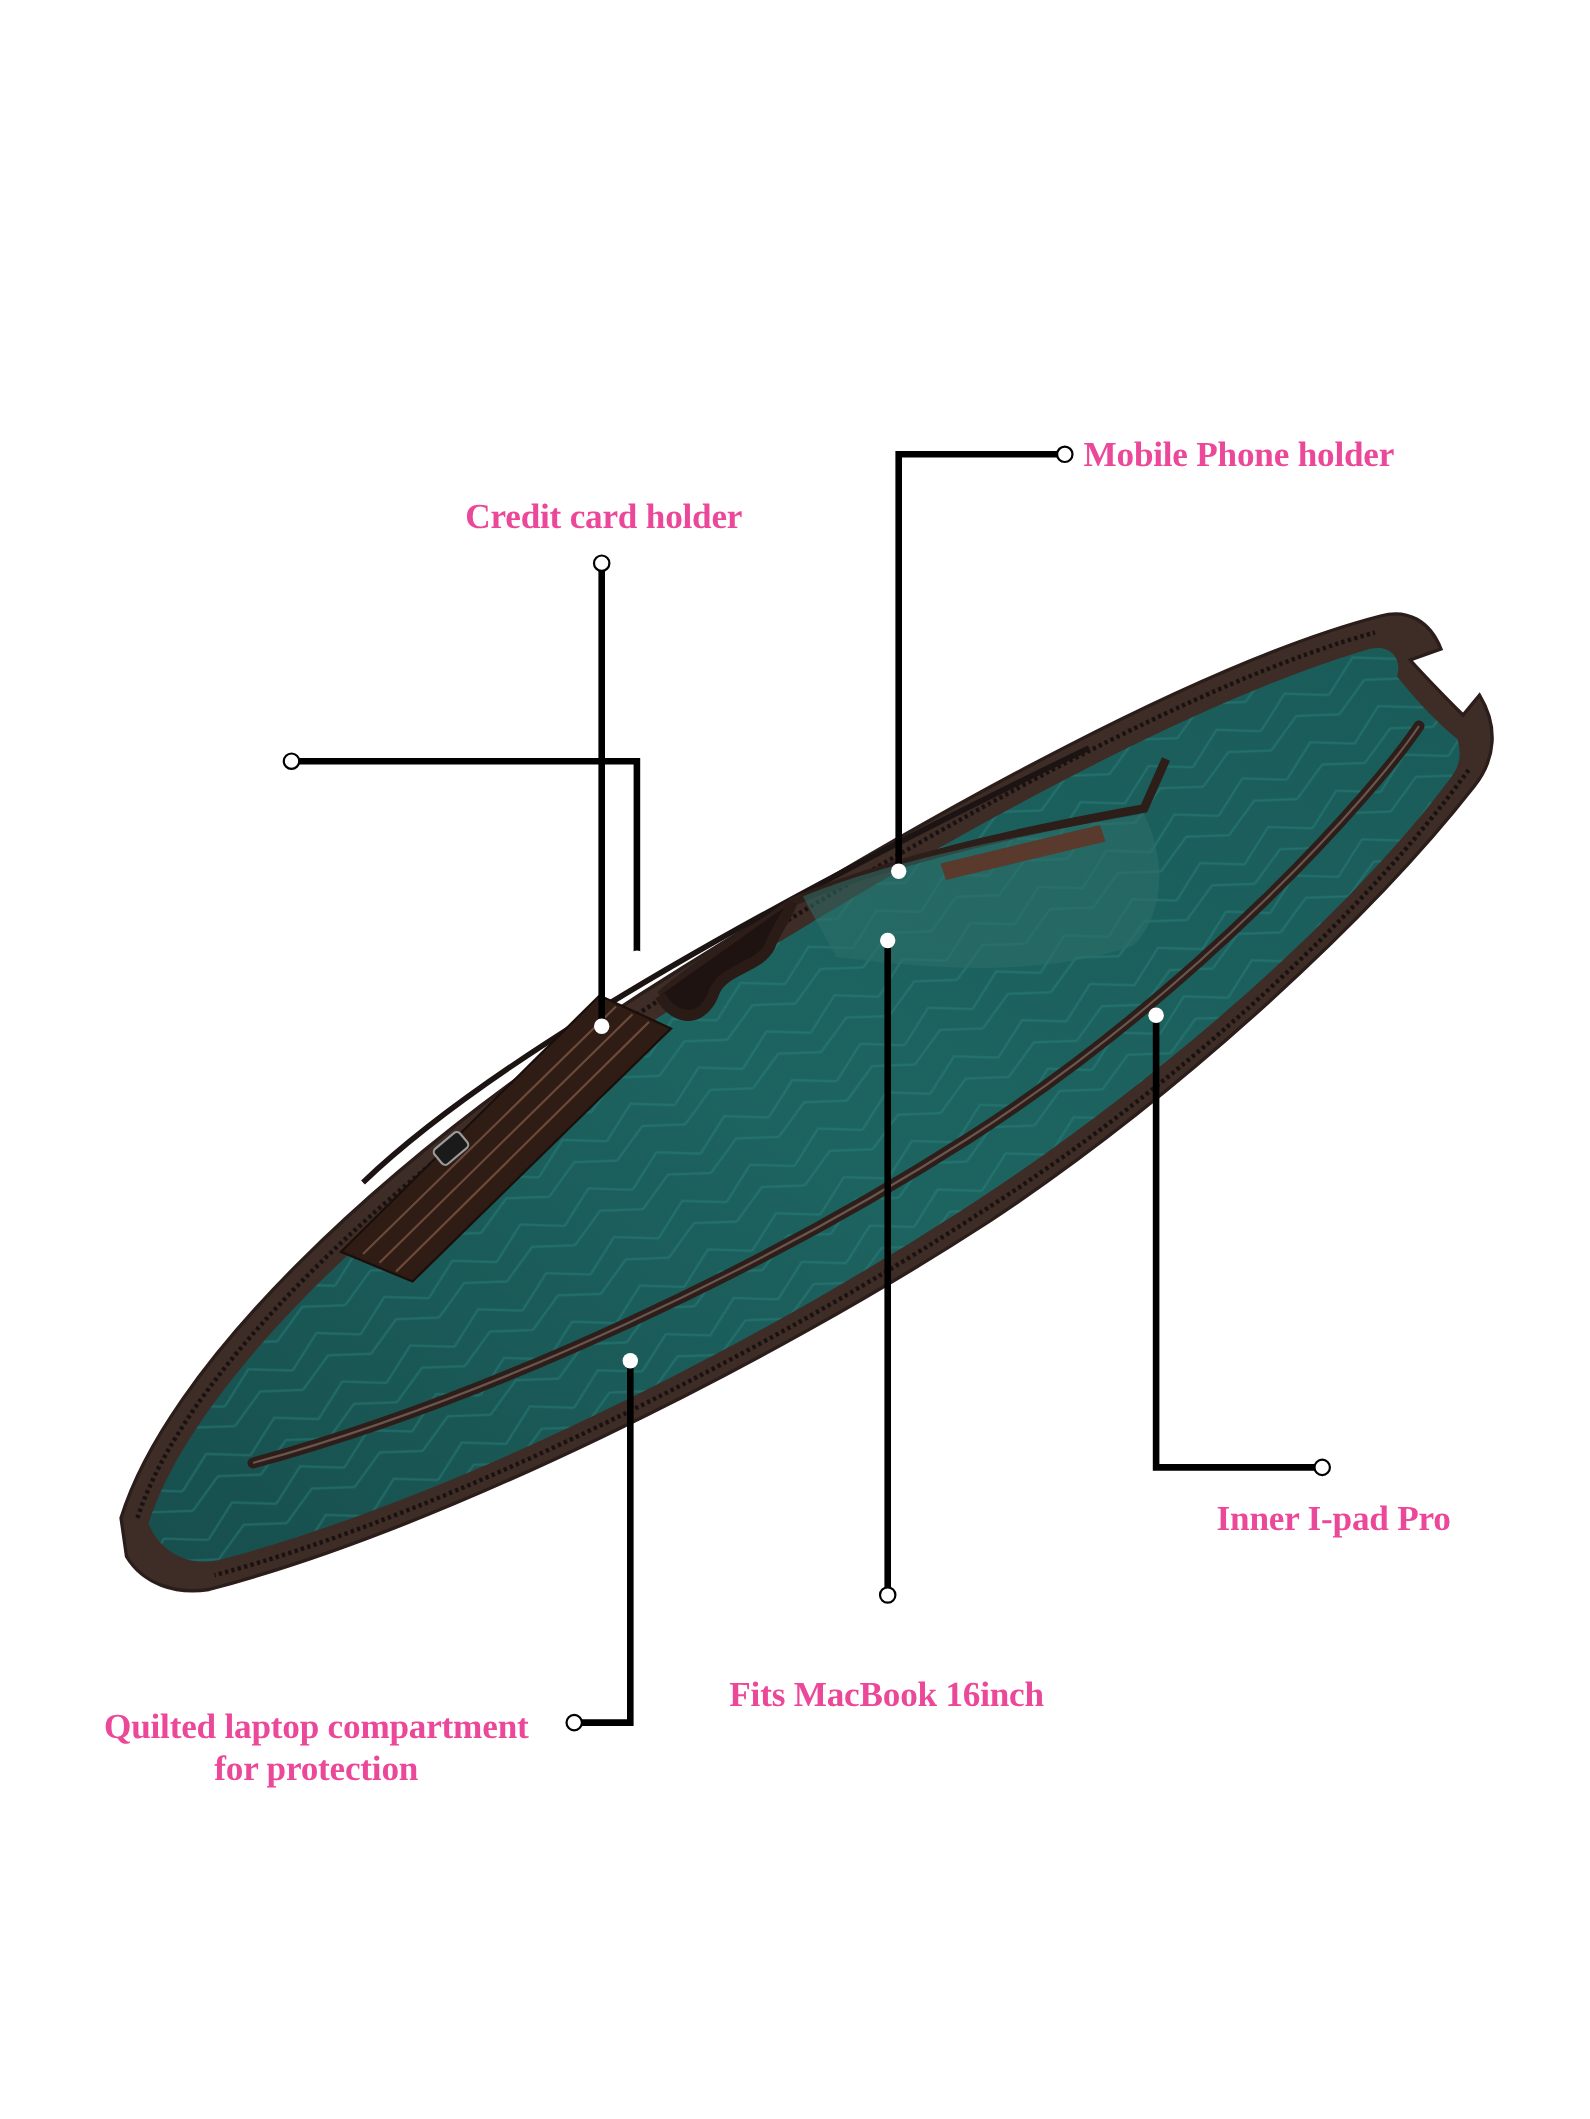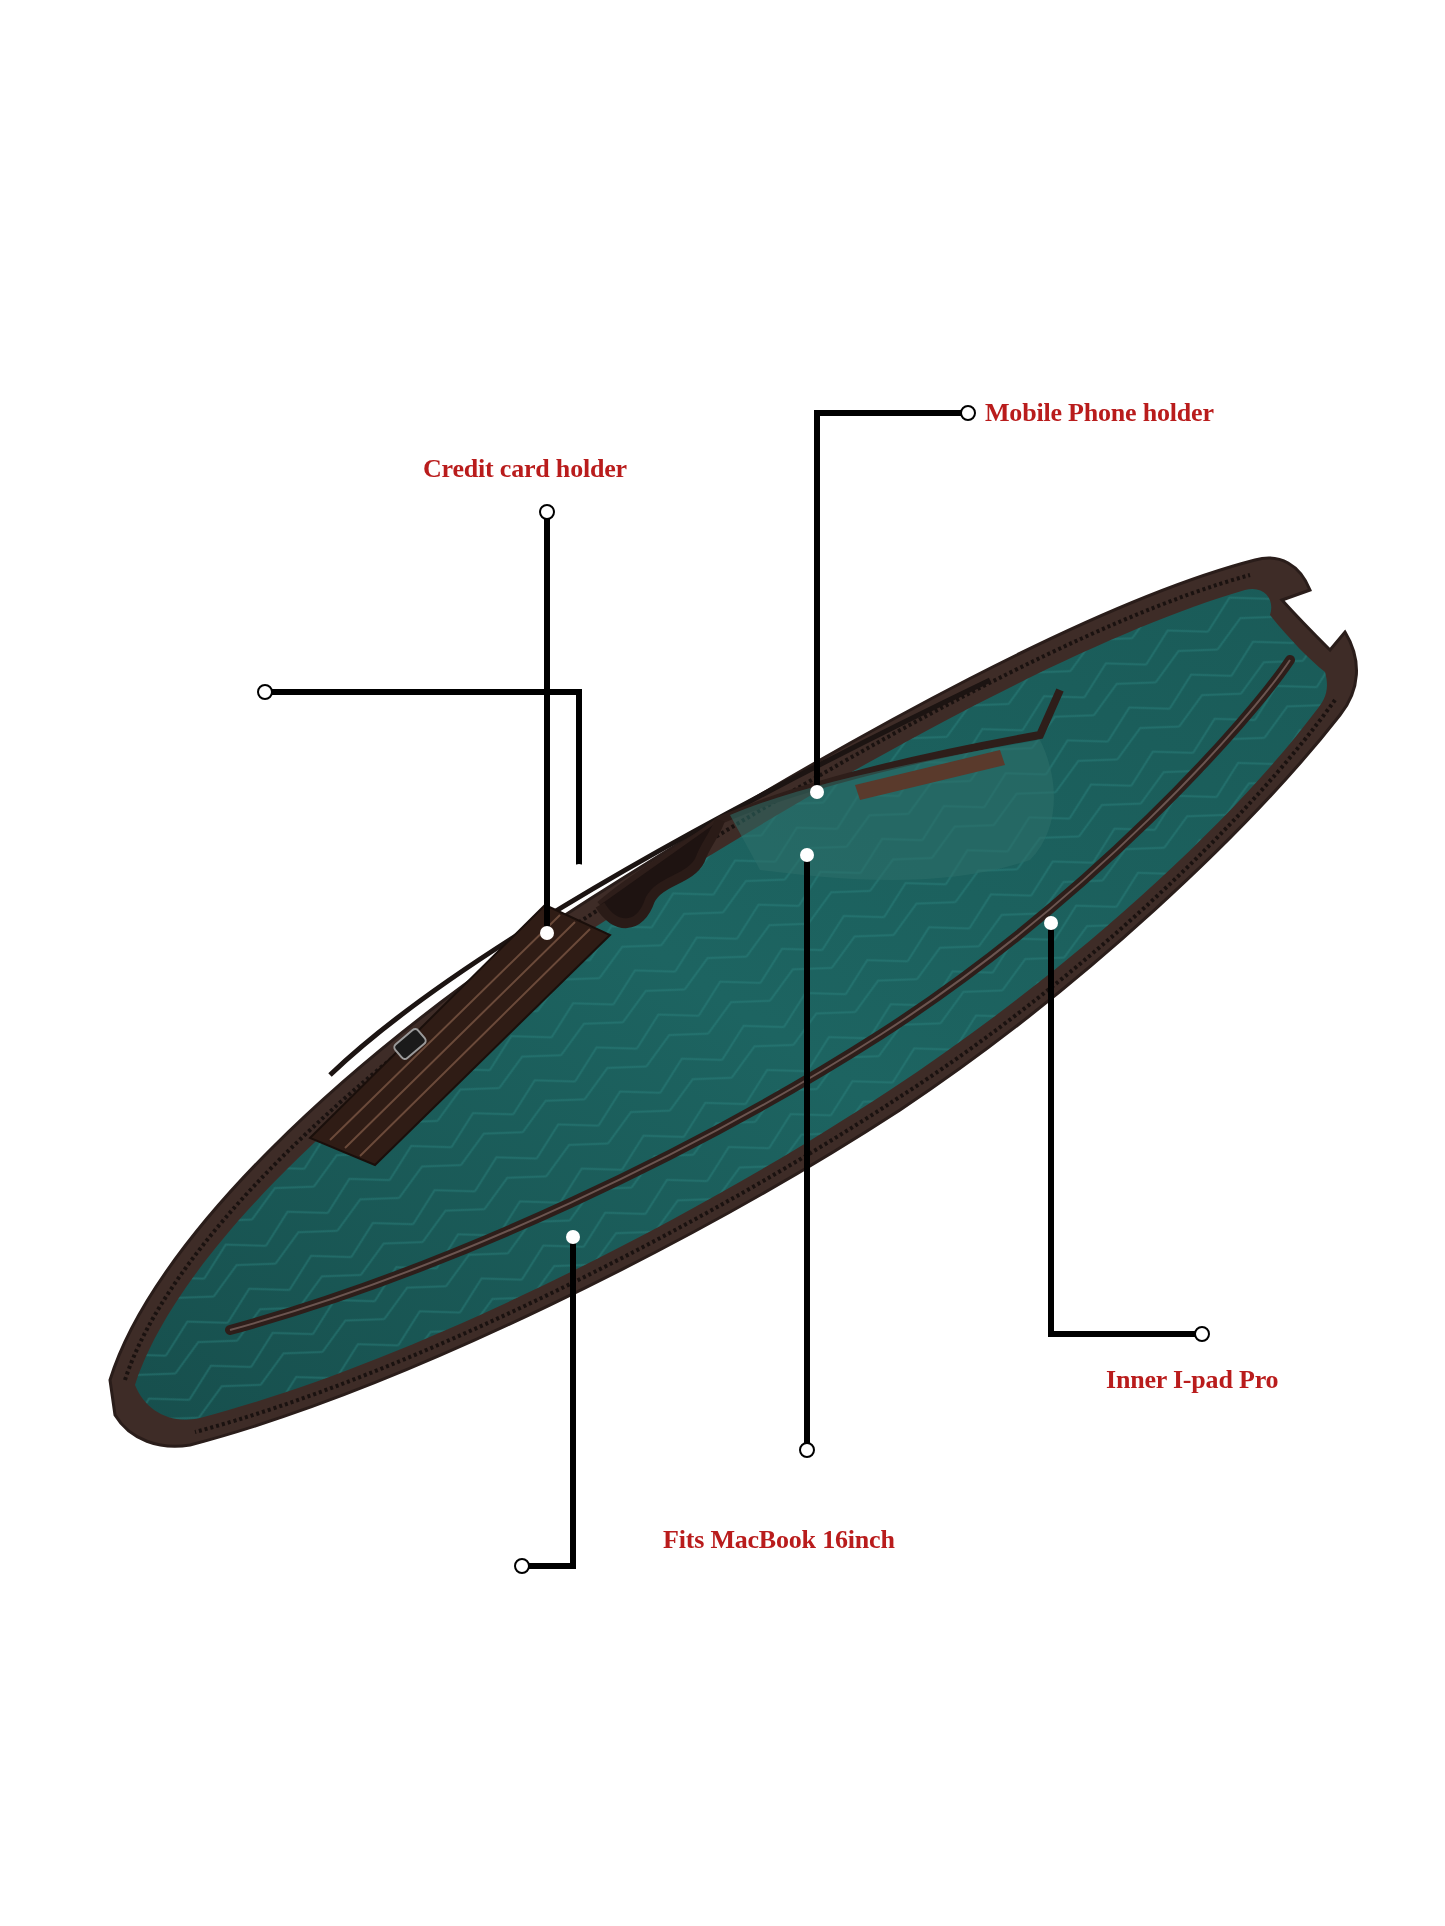--- a/index.html
+++ b/index.html
@@ -1,21 +1,21 @@
 <!DOCTYPE html>
 <html><head>
 <meta charset="utf-8">
 <style>
   html, body { margin:0; padding:0; background:#ffffff; }
   body { width:1445px; height:1926px; position:relative; overflow:hidden;
          font-family:"DejaVu Serif","Liberation Serif",serif; }
   #stage { position:absolute; left:0; top:0; width:1445px; height:1926px; }
-  .label { position:absolute; color:#b91c1c; font-weight:bold;
+  .label { position:absolute; color:#ec4899; font-weight:bold;
            font-family:"Liberation Serif","DejaVu Serif",serif;
-           font-size:26px; line-height:36px; white-space:nowrap; letter-spacing:-0.2px; }
+           font-size:32px; line-height:36px; white-space:nowrap; letter-spacing:-0.2px; }
   .label.center { text-align:center; }
   .label span { display:block; }
   svg { position:absolute; left:0; top:0; }
 </style>
 </head>
 <body>
 
 <div id="stage">
 
   <svg width="1445" height="1926" viewBox="0 0 1445 1926">
@@ -117,14 +117,18 @@
 
 
   <div class="label" style="left:1106px; top:1362px;">
     <span>Inner I-pad Pro</span>
   </div>
 
   <div class="label" style="left:663px; top:1522px;">
     <span>Fits MacBook 16inch</span>
   </div>
 
+  <div class="label center" style="left:80px; top:1550px; width:415px; line-height:38px;">
+    <span>Quilted laptop compartment</span>
+    <span>for protection</span>
+  </div>
 
 </div>
 
 </body></html>

